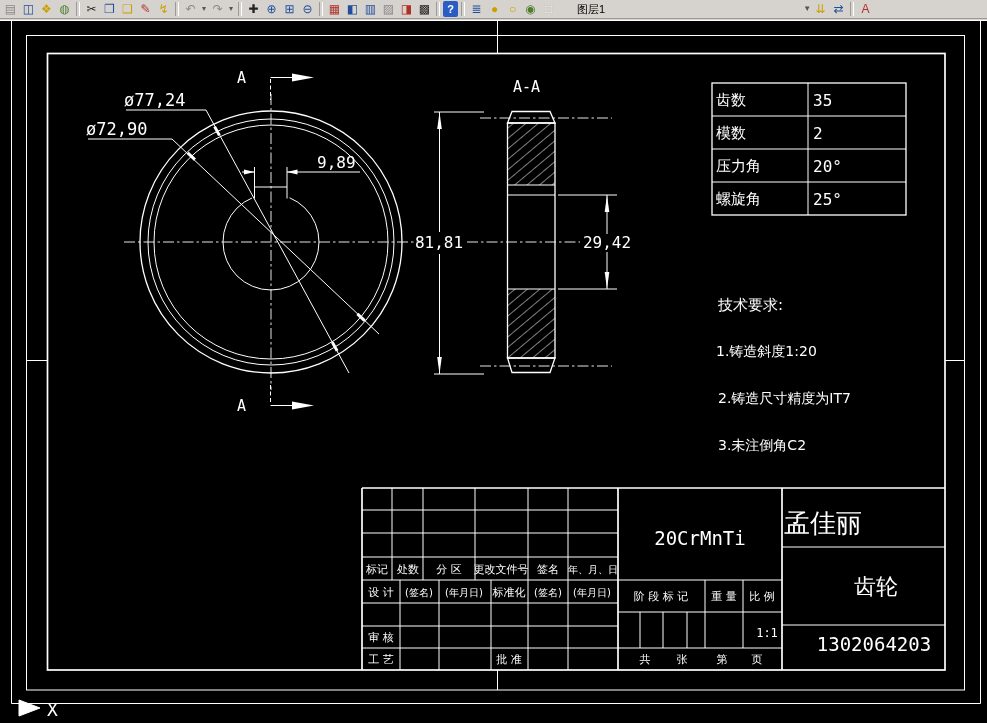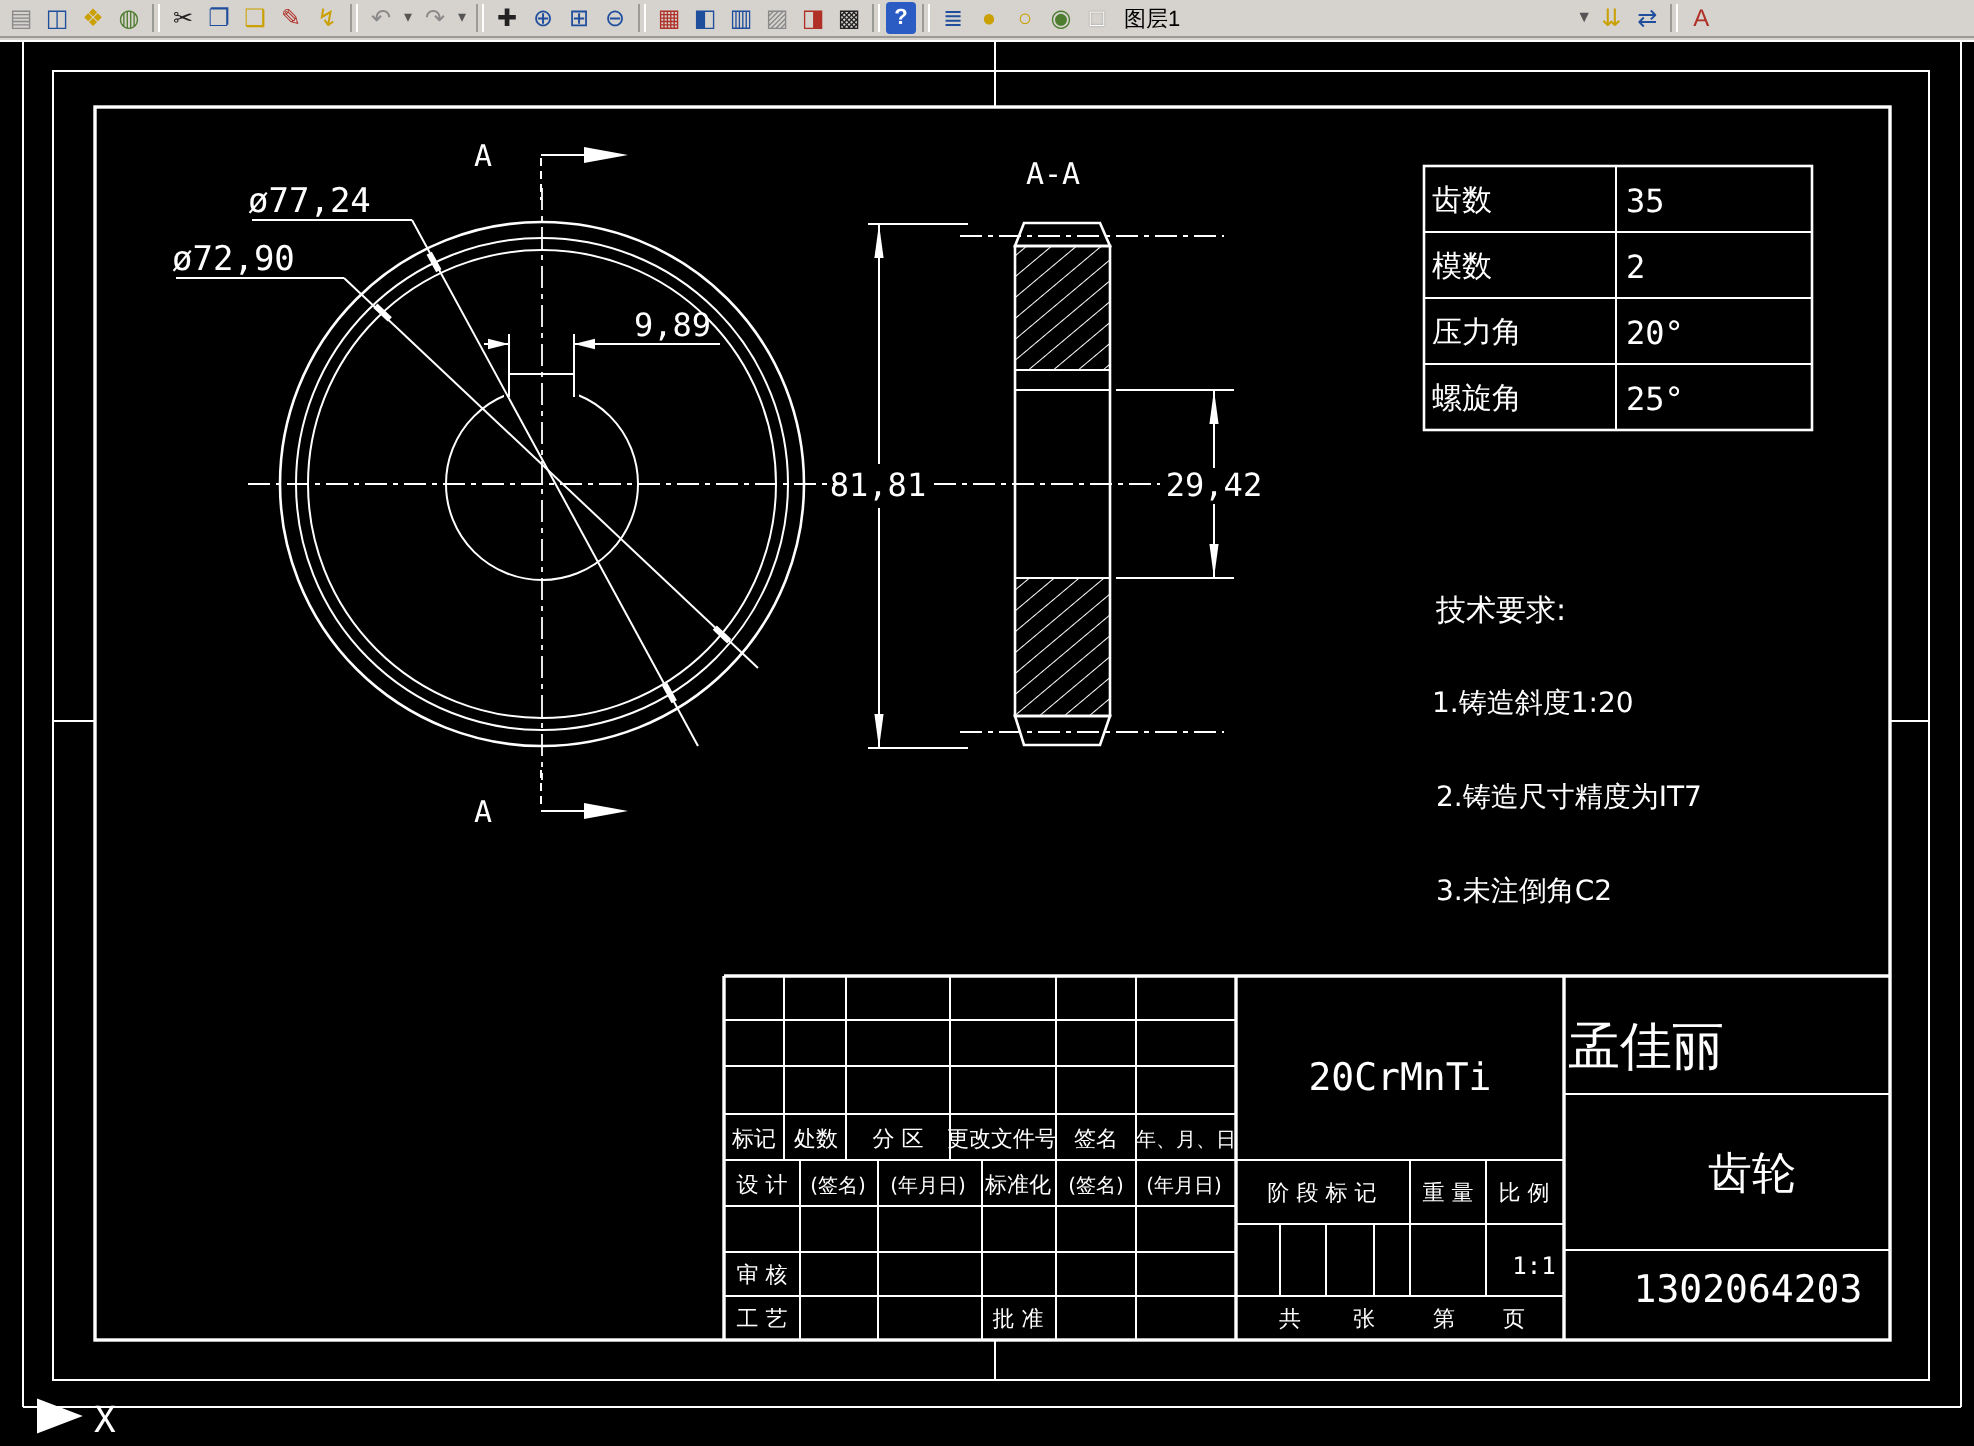--- a/index.html
+++ b/index.html
@@ -10,21 +10,21 @@
            display:flex;align-items:center;gap:1px;padding-left:2px;box-sizing:border-box;z-index:5;}
   #bevel{position:absolute;left:0;top:18px;width:987px;height:3px;background:#d6d3ce;
          border-top:1px solid #9c9a94;border-bottom:1px solid #fff;box-sizing:border-box;z-index:5;}
   .tbi{display:inline-block;width:17px;height:16px;line-height:16px;text-align:center;
        font-size:12px;color:#444;cursor:default;flex:none;}
   .sep{width:2px;height:14px;border-left:1px solid #9c9a94;border-right:1px solid #fff;margin:0 2px;flex:none;}
   .blue{color:#1f4e9c}.red{color:#b03028}.yel{color:#caa002}.grn{color:#4d7d2e}
   .gry{color:#8a8a8a}.dk{color:#222}.wht{color:#fff;text-shadow:0 0 1px #777;}
   .tiny{font-size:8px;width:8px;color:#555}
   .helpbox{background:#2b5cc4;color:#fff;font-weight:bold;border-radius:2px;font-size:11px;width:15px;}
-  #layerName{font-size:11px;color:#000;margin-left:4px;flex:none;}
+  #layerName{font-size:11px;color:#000;margin-left:19px;flex:none;}
   #layerSpacer{width:196px;flex:none;}
   
   svg text{fill:#fff;}
   .cad{font-family:"DejaVu Sans Mono","Liberation Mono",monospace;}
   .cjk{font-family:"DejaVu Sans","Liberation Sans",sans-serif;}
   .s{stroke:#fff;fill:none;stroke-width:1;}
   .s2{stroke:#fff;fill:none;stroke-width:1.7;}
   .s13{stroke:#fff;fill:none;stroke-width:1.3;}
   .cl{stroke:#fff;fill:none;stroke-width:0.9;stroke-dasharray:11 3 2.5 3;}
   .dsh{stroke:#fff;fill:none;stroke-width:1;stroke-dasharray:4 2.5;}

